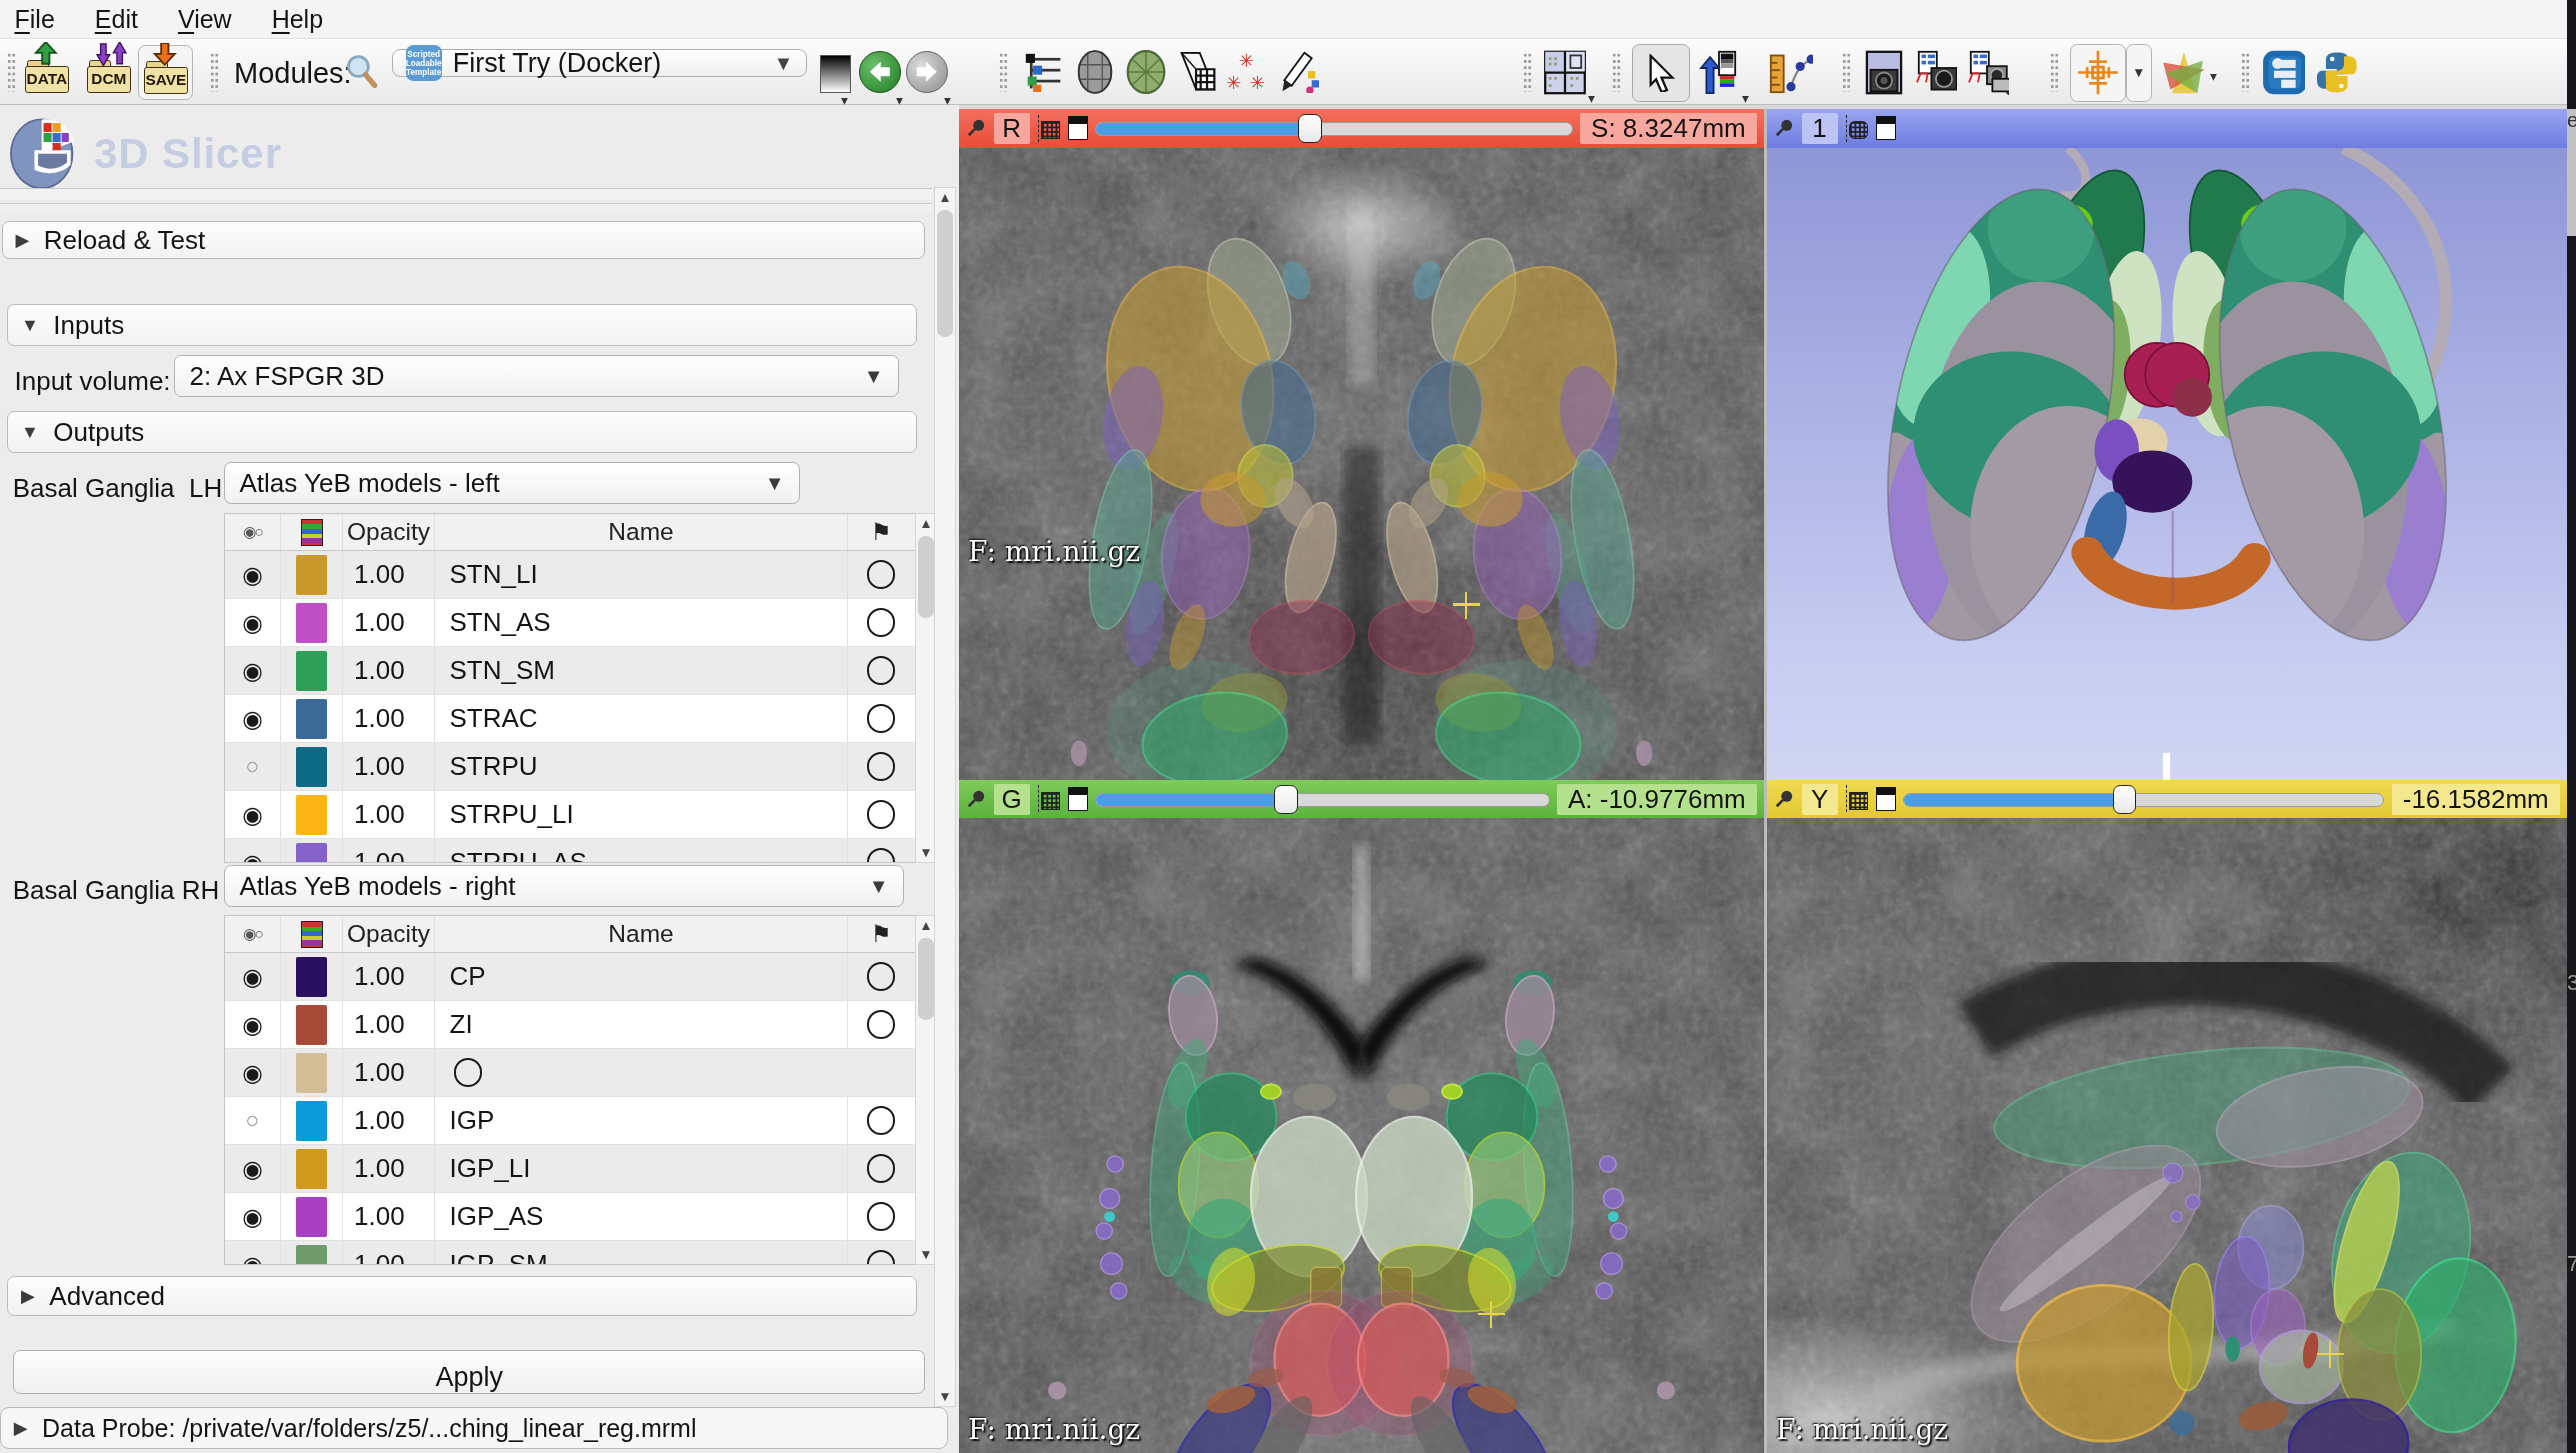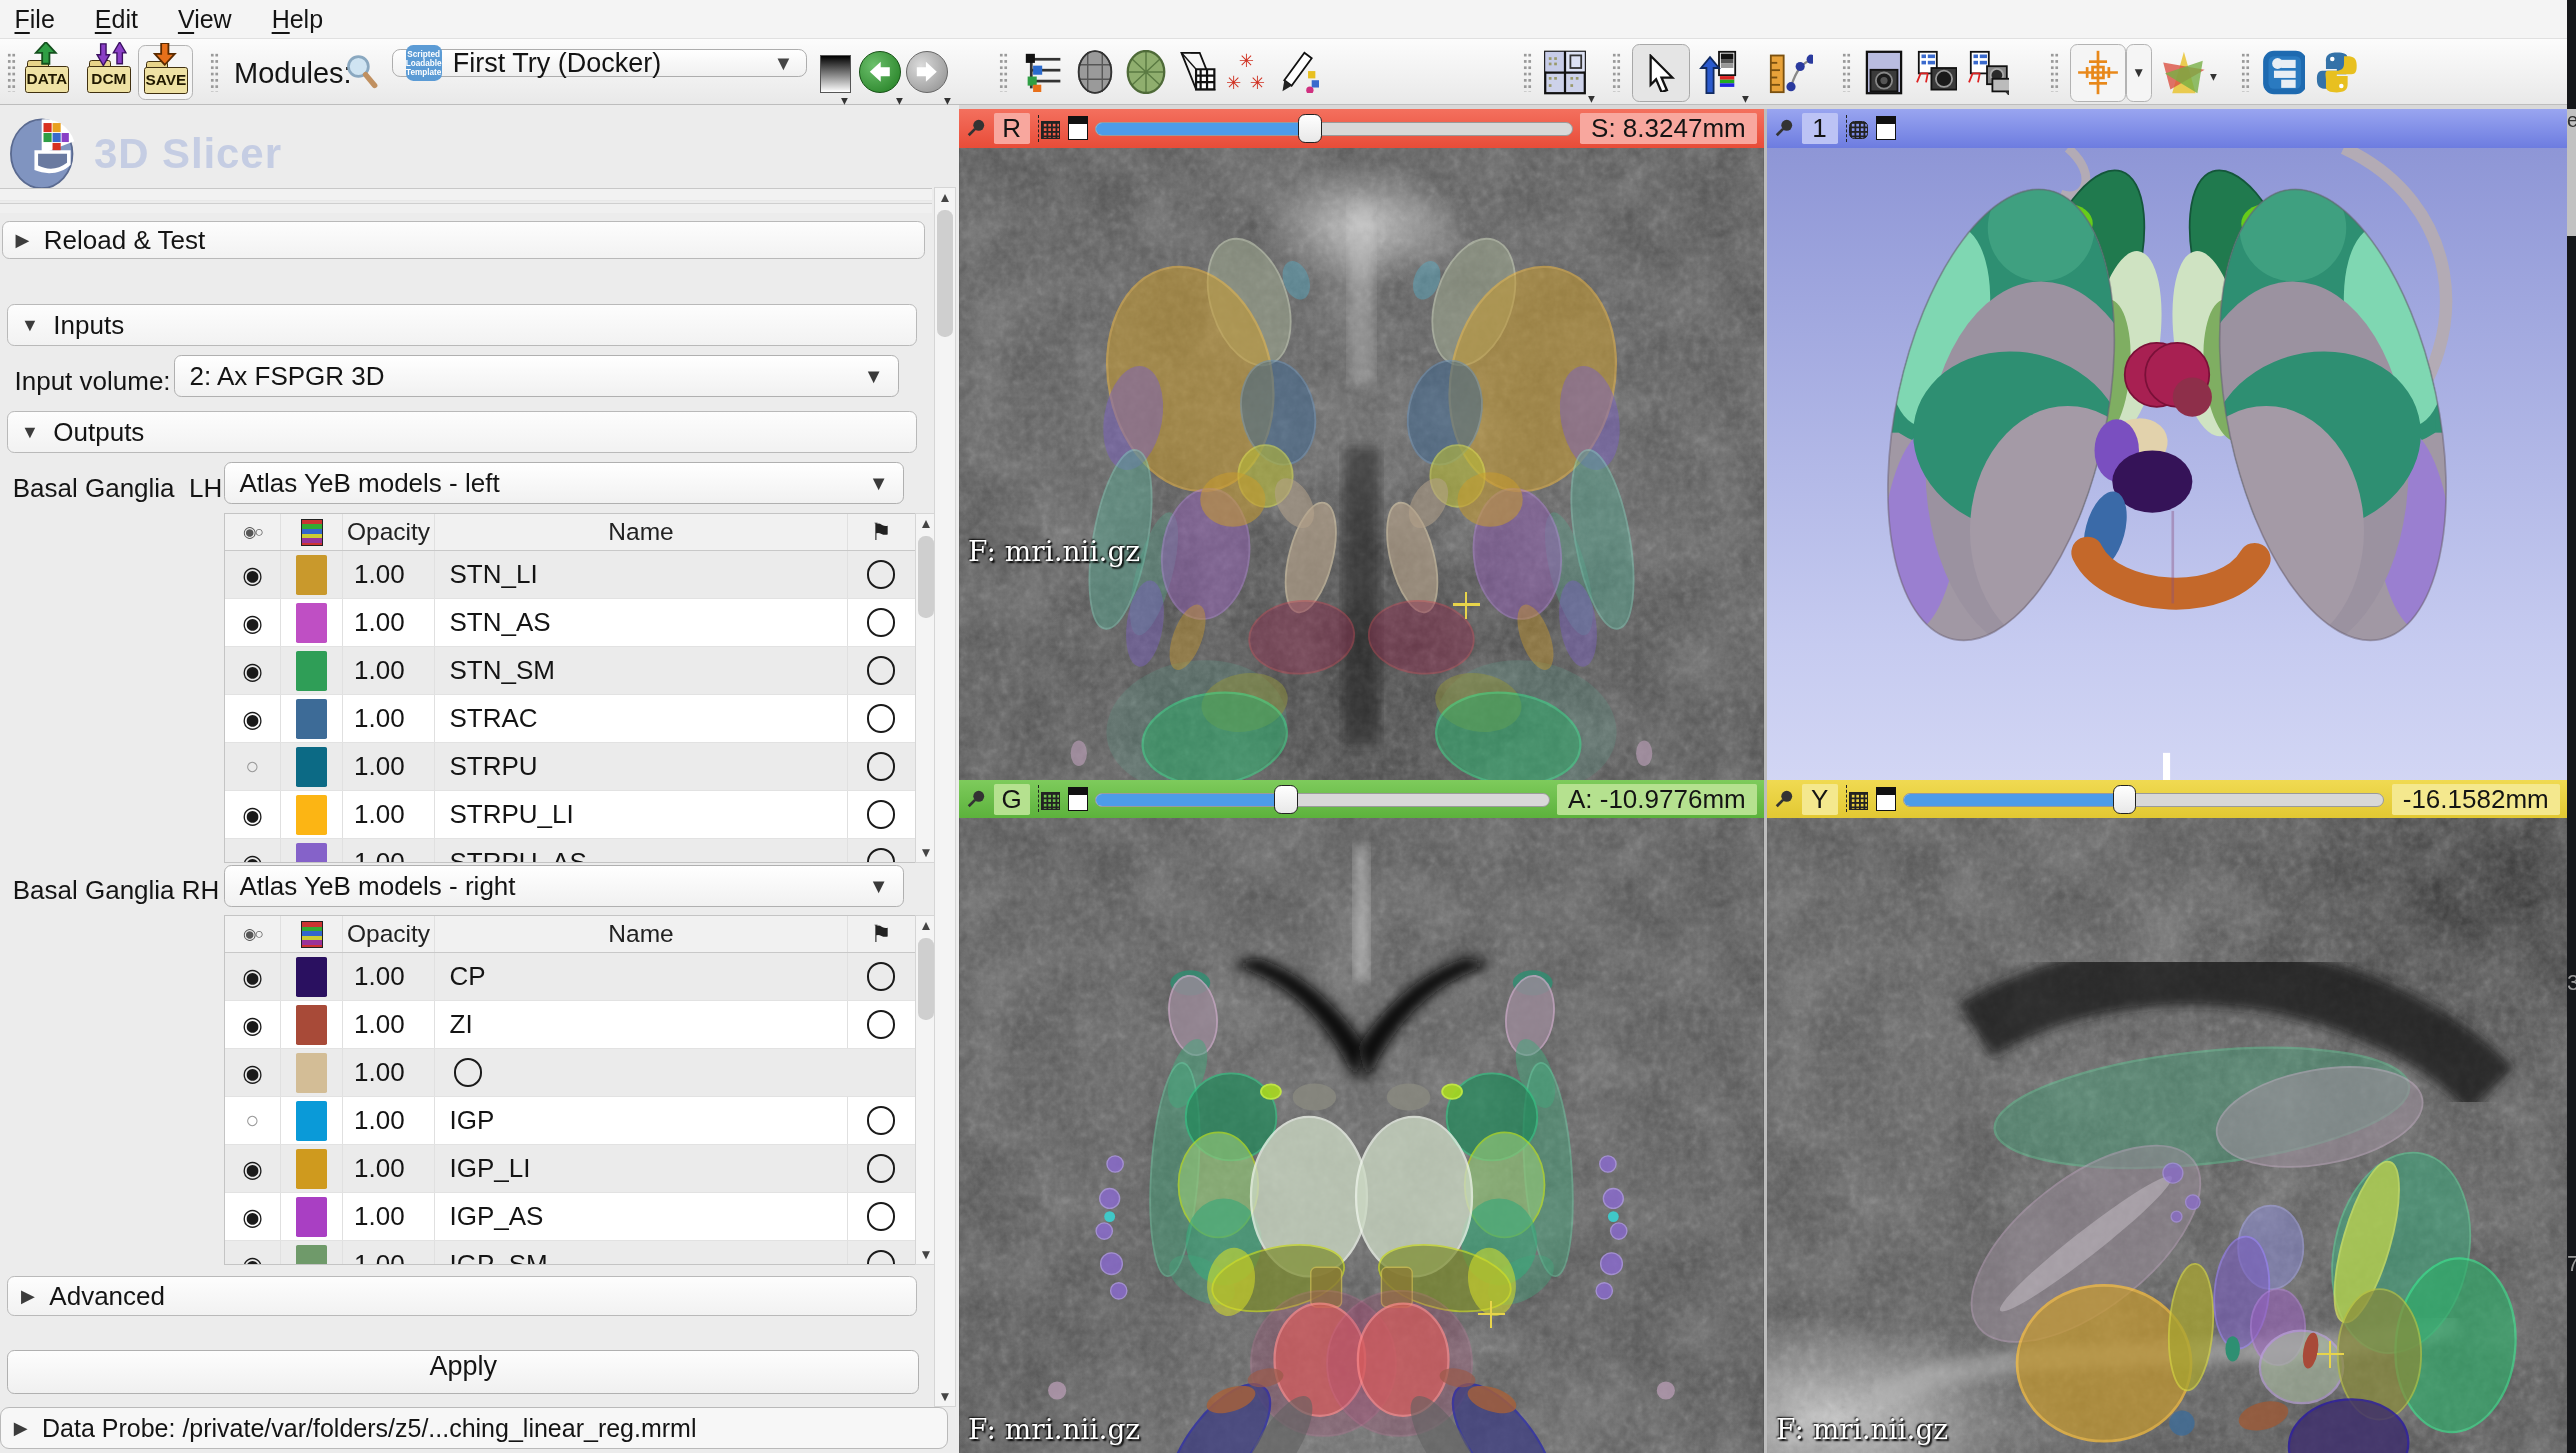--- a/index.html
+++ b/index.html
@@ -37,21 +37,21 @@
   .panel{left:0;top:105px;width:959px;height:1349px;background:#ececec;}
   .logo-title{font-size:42px;font-weight:bold;color:#c5cde3;letter-spacing:0.9px;}
   .groupbox{background:linear-gradient(#fdfdfd,#f2f2f2);border:0.9px solid #b9b9b9;border-radius:7.3px;box-sizing:border-box;
             display:flex;align-items:center;gap:14.5px;padding:0 12.7px;font-size:26px;}
   .tri{color:#3c3c3c;font-size:18px;}
   .plabel{font-size:26px;white-space:pre;}
   .combo{background:linear-gradient(#ffffff,#f1f1f1);border:0.9px solid #b0b0b0;border-radius:7.3px;box-sizing:border-box;
          display:flex;align-items:center;padding:0 14.5px;font-size:26px;}
   .combo .arrow{margin-left:auto;color:#3a3a3a;font-size:20px;}
   .btn-apply{background:linear-gradient(#fdfdfd,#f0f0f0);border:0.9px solid #b0b0b0;border-radius:7.3px;
-             display:flex;align-items:flex-start;justify-content:center;font-size:27px;}
+             display:flex;align-items:flex-end;justify-content:center;font-size:27px;margin-left:6px;}
   
   .mtable{background:#fff;border:0.9px solid #c4c4c4;box-sizing:border-box;overflow:hidden;font-size:26px;}
   .trow{display:flex;height:47px;align-items:stretch;border-bottom:0.9px solid #e2e2e2;}
   .trow.head{height:36px;background:#f1f1f1;border-bottom:0.9px solid #c8c8c8;font-size:24.5px;color:#222;}
   .trow.odd{background:#ebebeb;}
   .tcell{display:flex;align-items:center;justify-content:center;border-right:0.9px solid #e0e0e0;box-sizing:border-box;}
   .c-eye{width:56px;} .c-sw{width:62px;} .c-op{width:92px;justify-content:flex-start;padding-left:11px;}
   .c-name{width:413px;justify-content:flex-start;padding-left:14.5px;} .c-flag{width:66px;border-right:none;}
   .trow.head .c-op,.trow.head .c-name{justify-content:center;padding-left:0;text-align:right;}
   .swatch{width:31px;height:40px;border-radius:1.8px;}
@@ -414,21 +414,21 @@
       <span>2: Ax FSPGR 3D</span>
       <span class="arrow">▼</span>
     </div>
 
     <div class="abs groupbox" style="left:7.3px;top:306px;width:910px;height:42px">
       <span class="tri">▼</span>
       <span>Outputs</span>
     </div>
 
     <div class="abs plabel" style="left:12.7px;top:368px">Basal Ganglia  LH :</div>
-    <div class="abs combo" style="left:224px;top:357px;width:680px;height:42px">
+    <div class="abs combo" style="left:224px;top:357px;width:576px;height:42px">
       <span>Atlas YeB models - left</span>
       <span class="arrow">▼</span>
     </div>
     <div class="abs mtable" style="left:224px;top:408px;width:692px;height:350px">
         <div class="trow head">
           <div class="tcell c-eye">
             <span class="hdr-eye">◉○</span>
           </div>
           <div class="tcell c-sw">
             <span class="" style="width: 20px; height: 25px; border: 0.9px solid rgb(34, 34, 34); background: repeating-linear-gradient(rgb(204, 51, 51) 0px, rgb(204, 51, 51) 4.5px, rgb(51, 170, 51) 4.5px, rgb(51, 170, 51) 9px, rgb(51, 102, 204) 9px, rgb(51, 102, 204) 13.6px, rgb(204, 204, 51) 13.6px, rgb(204, 204, 51) 18px, rgb(153, 51, 153) 18px, rgb(153, 51, 153) 22.7px);"></span>

